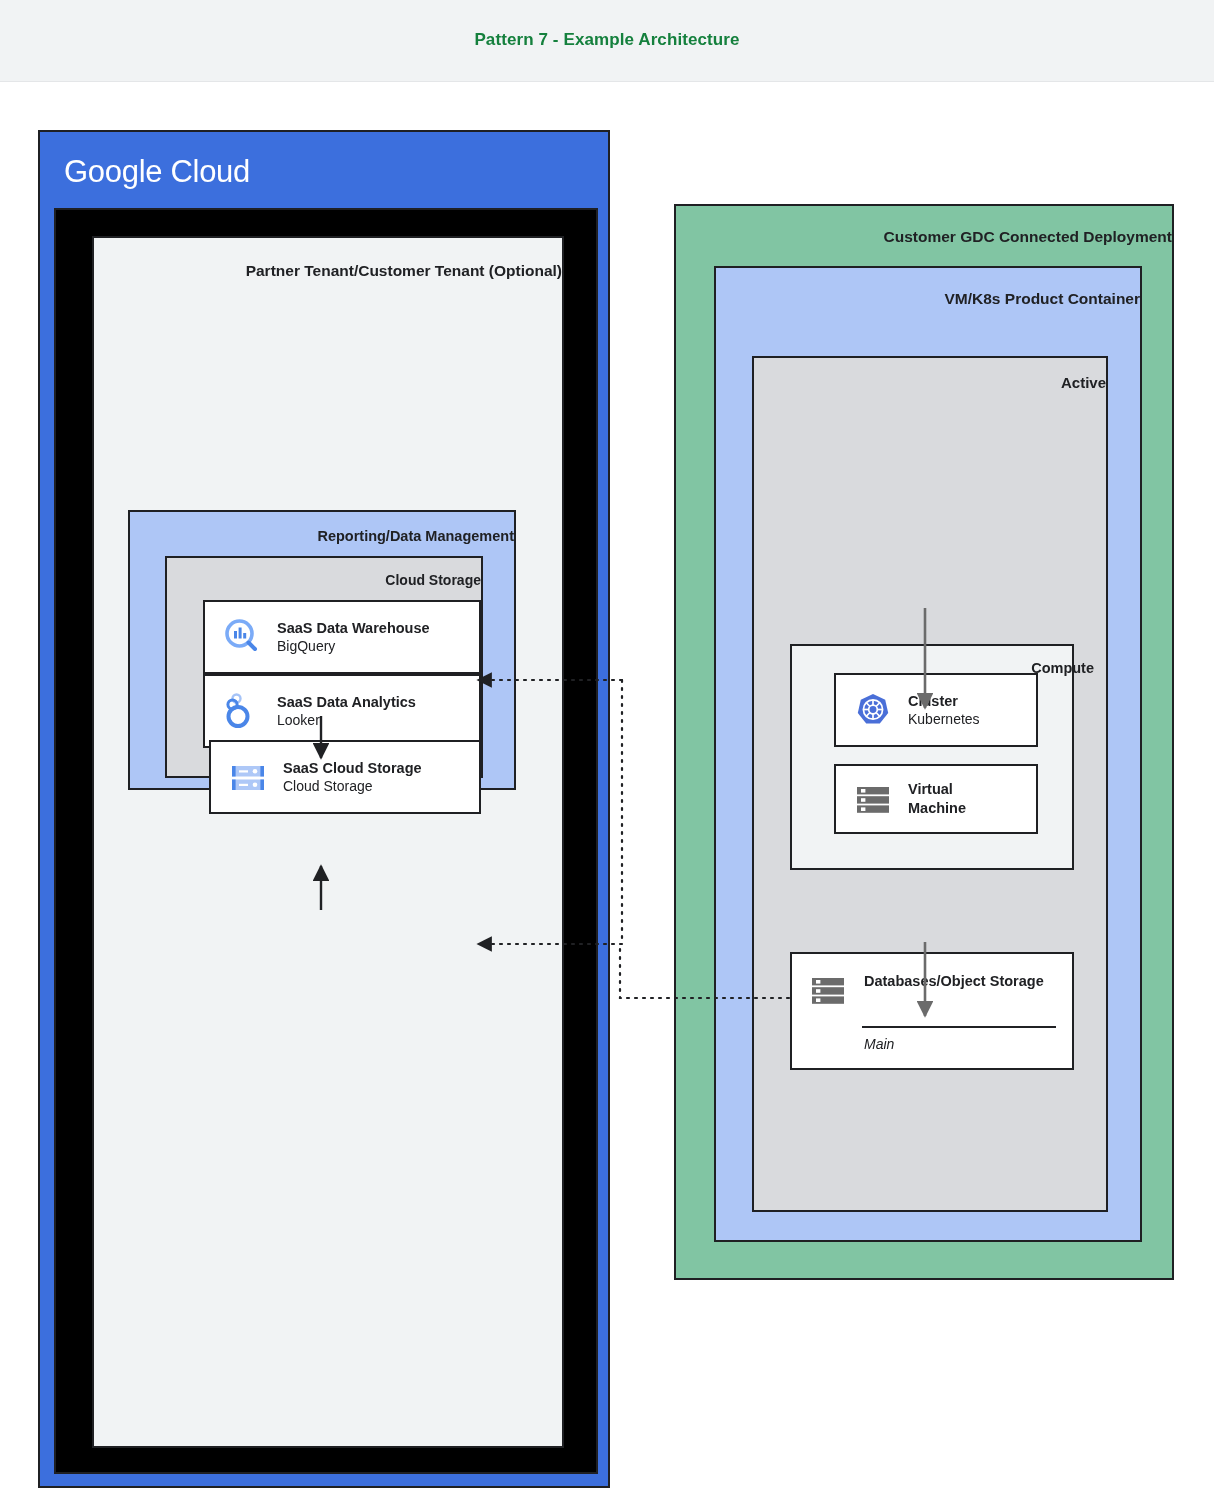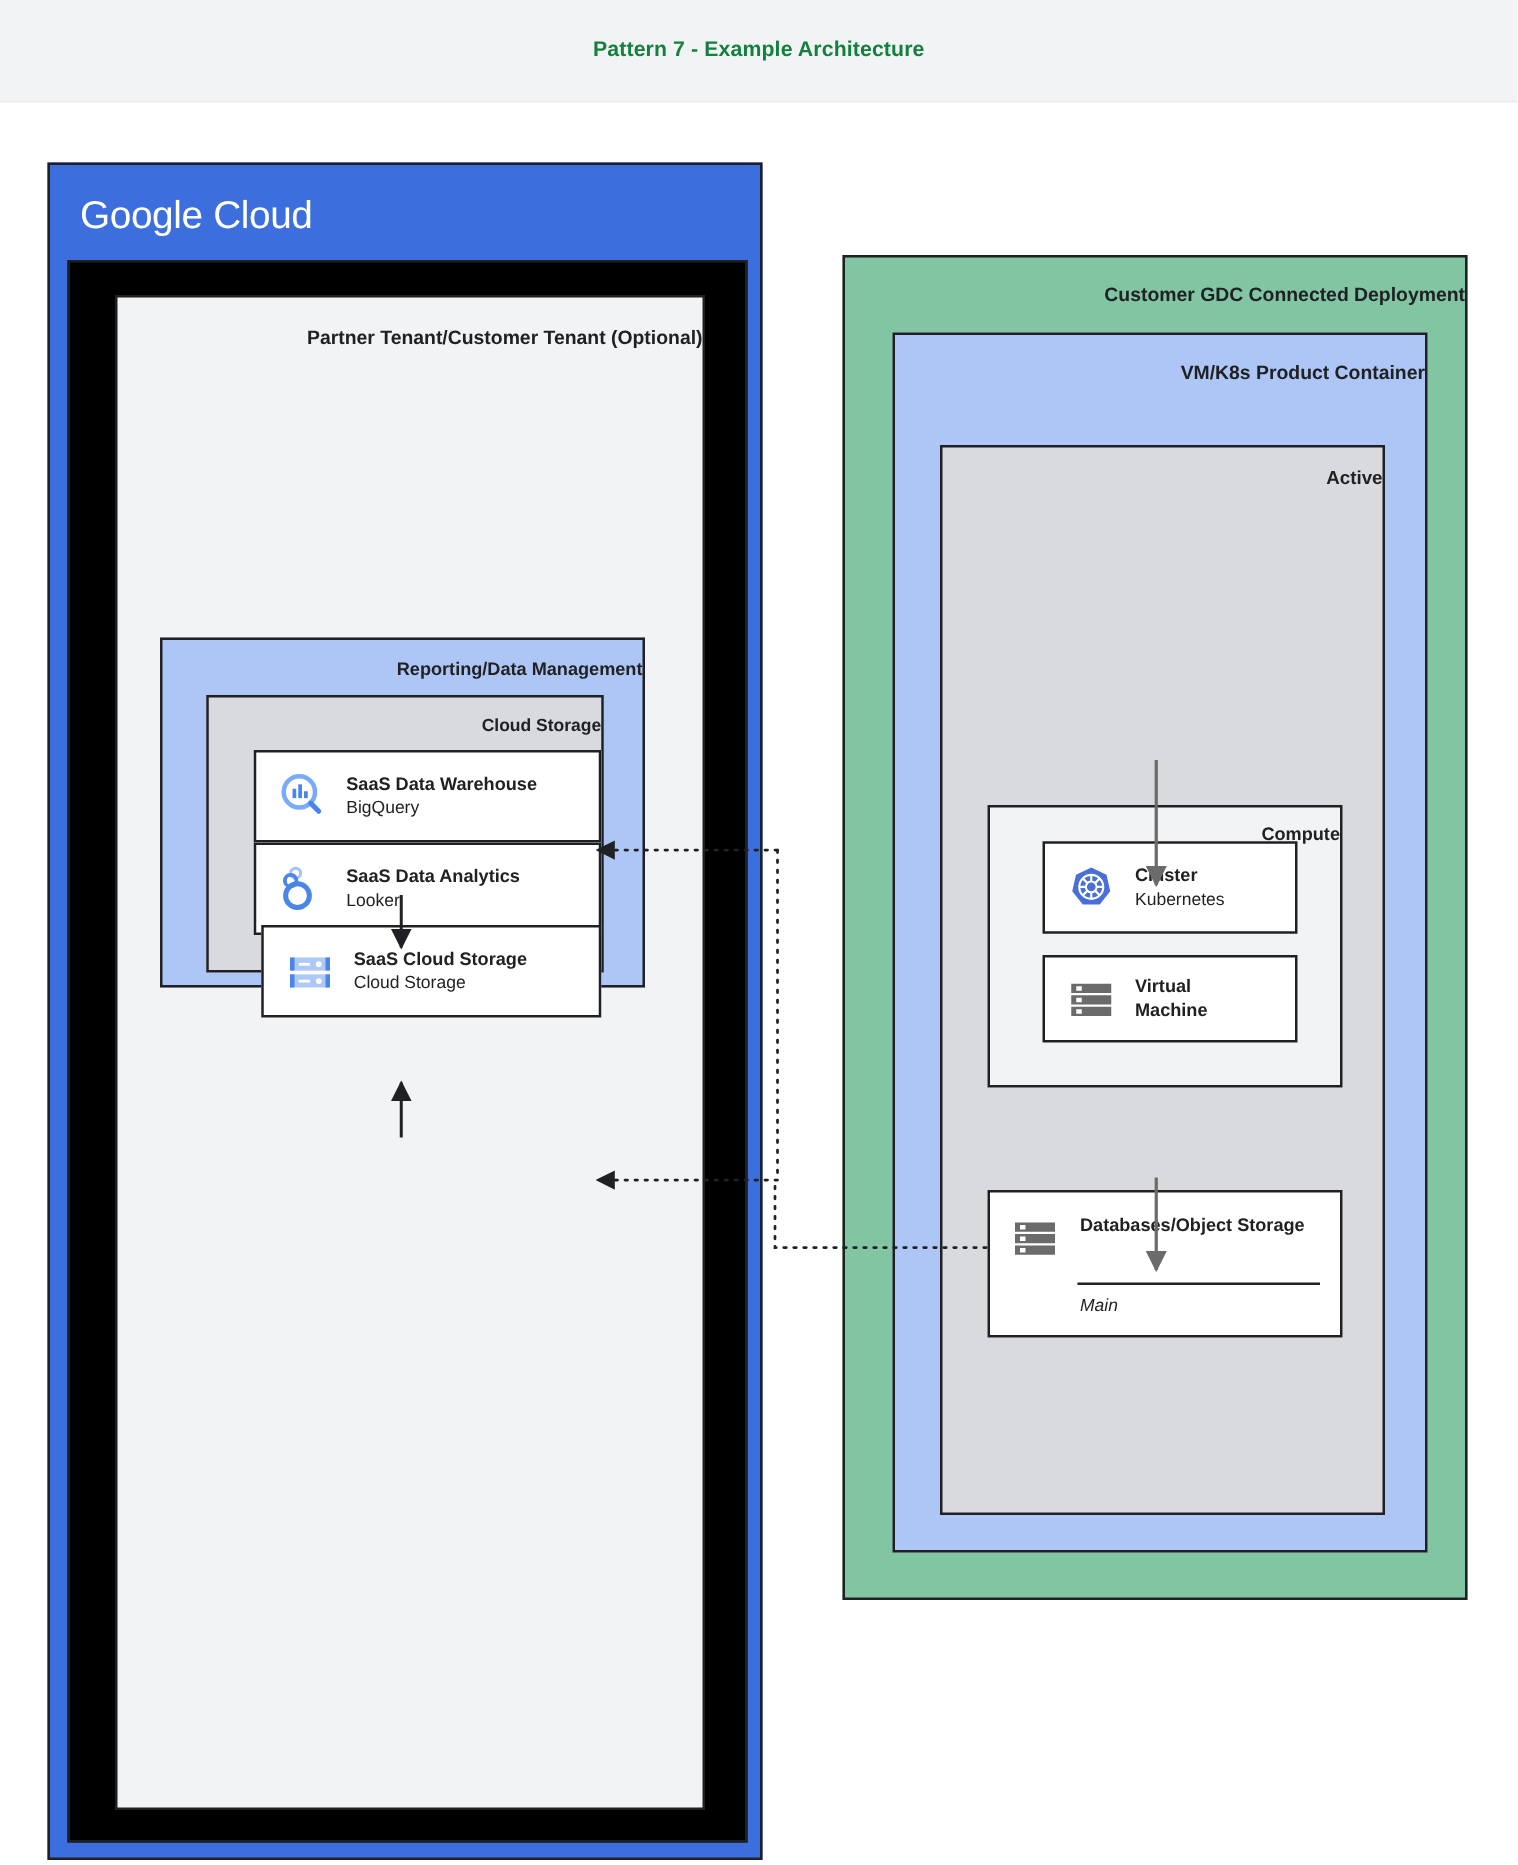--- a/index.html
+++ b/index.html
@@ -163,21 +163,21 @@
   }
   #fe-hdr { top: 14px; font-size: 14.5px; }
   #lb-box { left: 42px; top: 44px; width: 238px; height: 66px; }
 
   #compute {
     left: 36px; top: 286px;
     width: 284px; height: 226px;
     background: #f1f3f4;
     border: 2px solid #1f2023;
   }
-  #comp-hdr { top: 14px; font-size: 14.5px; }
+  #comp-hdr { top: 14px; font-size: 14.5px; padding-left: 22px; }
   #k8s-box { left: 42px; top: 27px;  width: 204px; height: 74px; }
   #vm-box  { left: 42px; top: 118px; width: 204px; height: 70px; }
 
   #dbbox {
     left: 36px; top: 594px;
     width: 284px; height: 118px;
   }
   #db-icon { position: absolute; left: 18px; top: 20px; width: 40px; height: 40px; }
   #db-title {
     position: absolute; left: 72px; top: 18px;

